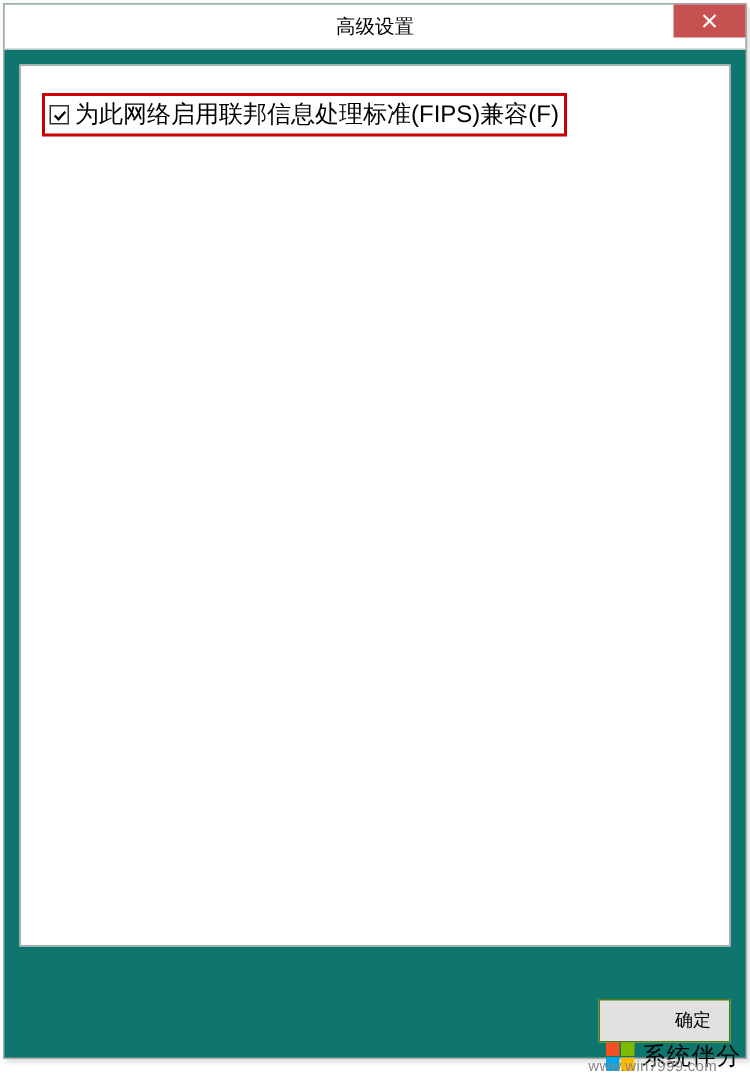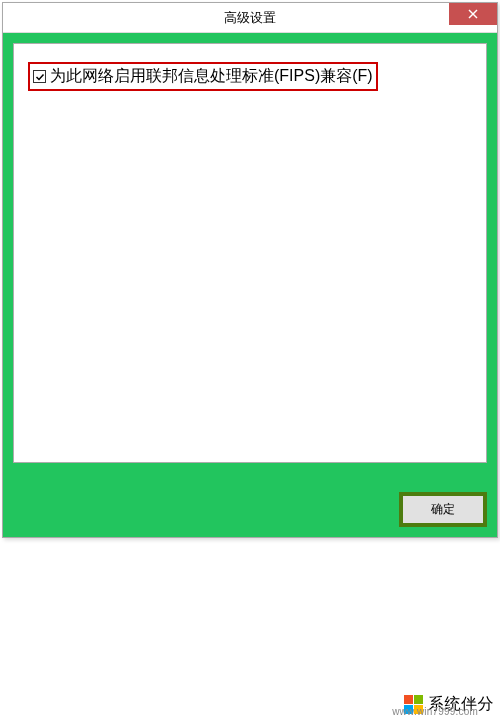--- a/index.html
+++ b/index.html
@@ -14,22 +14,22 @@
       width: 500px;
       height: 719px;
       position: relative;
       overflow: hidden;
     }
     .dialog {
       position: absolute;
       left: 2px;
       top: 2px;
       width: 496px;
-      height: 536px;
-      background: #22c55e;
+      height: 704px;
+      background: #0f766e;
       border: 1px solid #a9a9a9;
       box-shadow: 2px 2px 4px rgba(0,0,0,0.15);
     }
     .titlebar {
       height: 30px;
       background: #fff;
       border-bottom: 1px solid #dcdcdc;
       display: flex;
       align-items: center;
       justify-content: center;
@@ -123,25 +123,25 @@
       cursor: pointer;
     }
     .footer {
       position: absolute;
       bottom: 10px;
       right: 10px;
       display: flex;
       gap: 8px;
     }
     .btn {
-      padding: 5px 0;
+      padding: 5px 12px;
       width: 88px;
-      text-align: center;
+      text-align: right;
       background: #e1e1e1;
-      border: 4px solid #4d7c0f;
+      border: 1px solid #4d7c0f;
       font-size: 12px;
       cursor: pointer;
       font-family: inherit;
     }
     .watermark-logo {
       display: grid;
       grid-template-columns: 9px 9px;
       grid-template-rows: 9px 9px;
       gap: 1px;
     }

